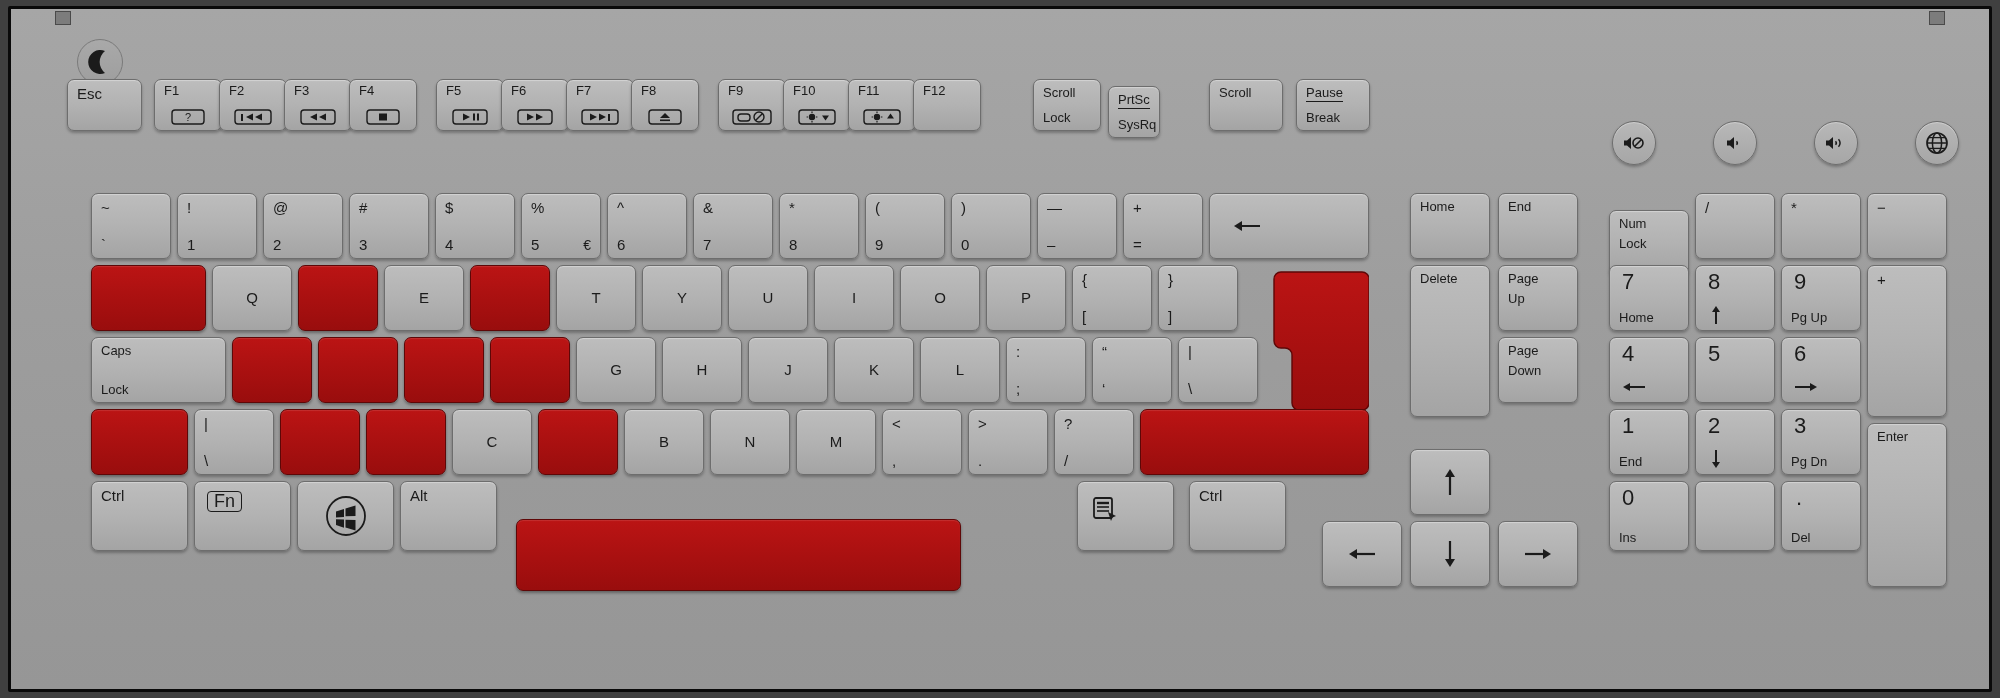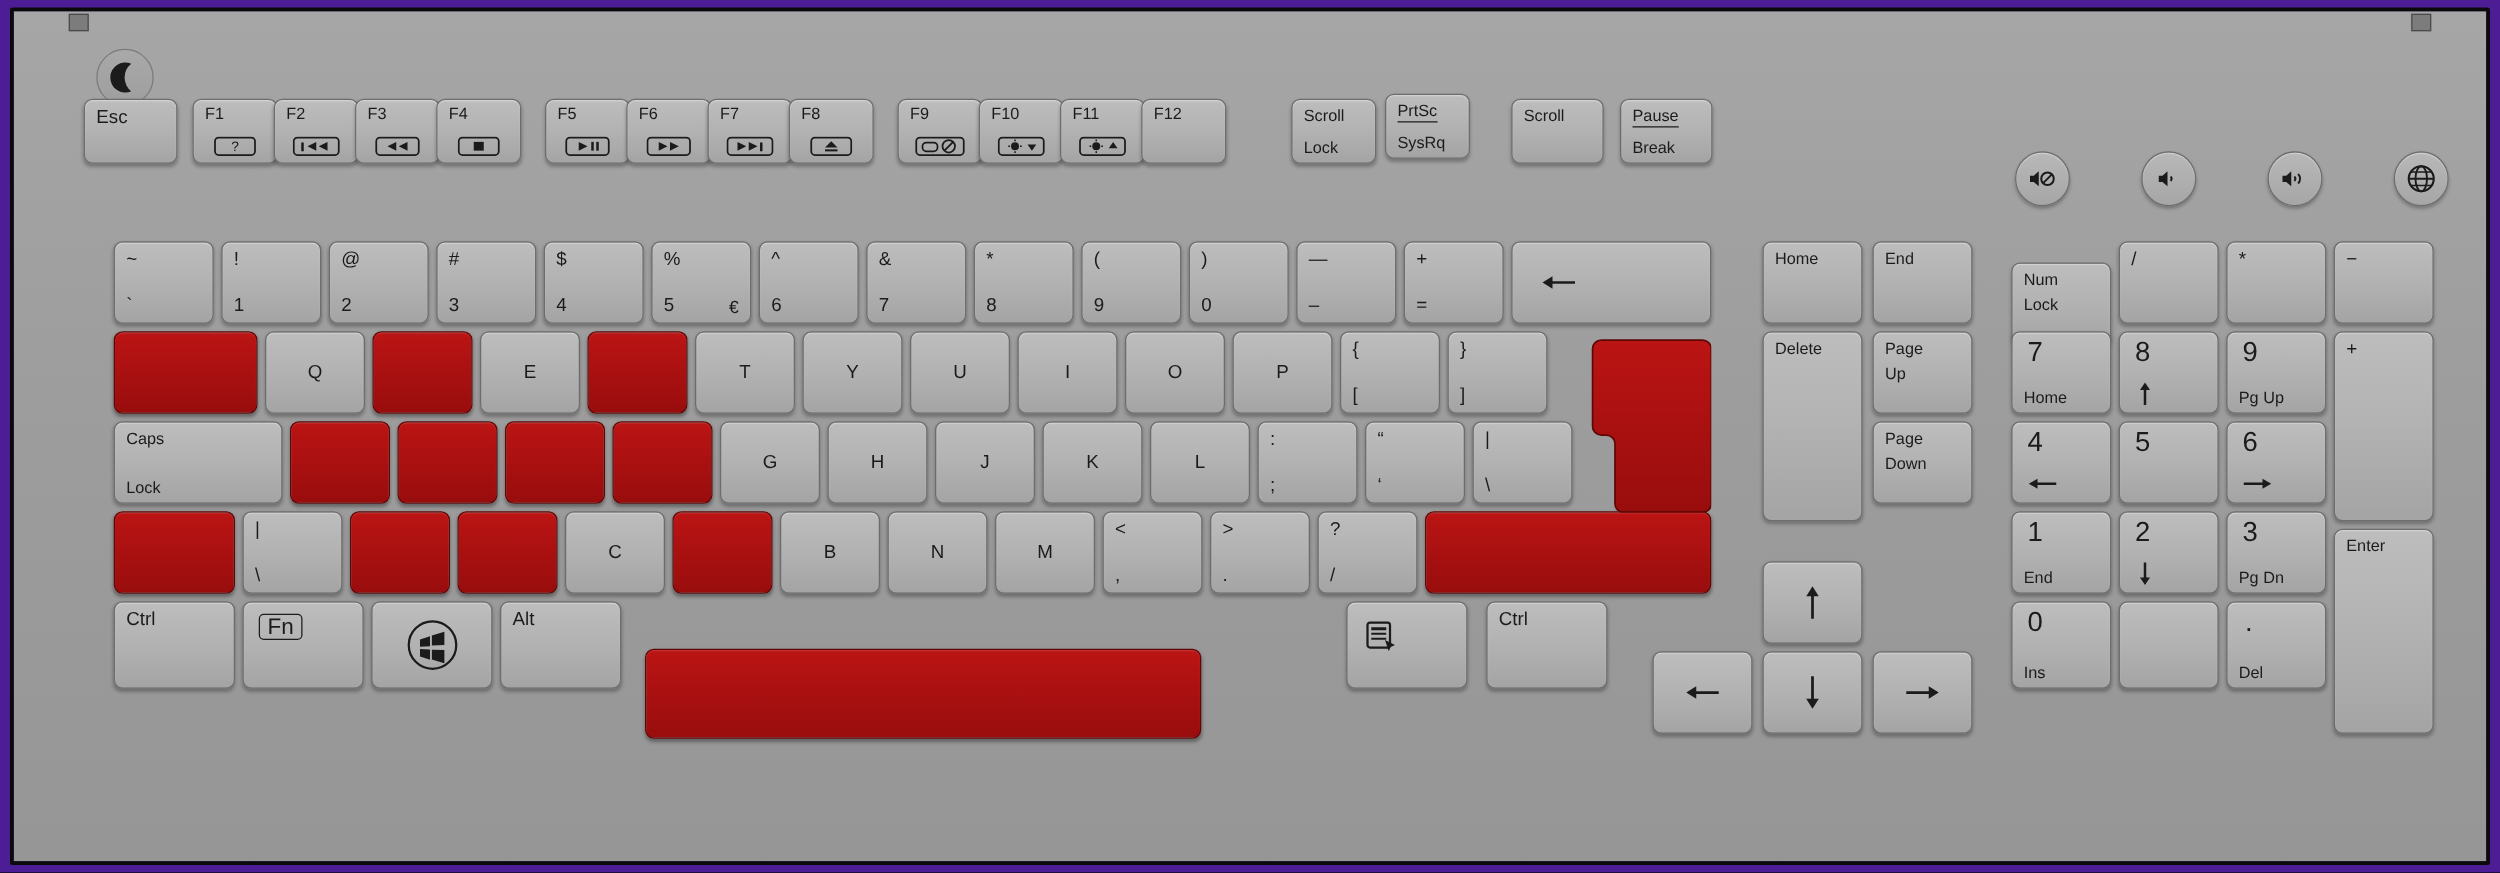--- a/index.html
+++ b/index.html
@@ -1,18 +1,18 @@
 <!DOCTYPE html>
 <html><head>
 <meta charset="utf-8">
 <style>
   html,body{margin:0;padding:0;background:#000;}
   body{width:2000px;height:698px;font-family:"Liberation Sans",sans-serif;overflow:hidden;}
 
-  #keyboard-root{position:relative;width:2000px;height:698px;background:#4c1d95;}
+  #keyboard-root{position:relative;width:2000px;height:698px;background:#404040;}
 
   .frame{position:absolute;left:8px;top:6px;width:1984px;height:686px;
          background:linear-gradient(180deg,#a6a6a6 0%,#9d9d9d 45%,#969696 100%);
          border:3px solid #0a0a0a;box-sizing:border-box;border-radius:2px;}
 
   .screw{position:absolute;width:14px;height:12px;background:#7c7c7c;border:1px solid #4a4a4a;}
   .screw.left{left:44px;top:2px;}
   .screw.right{right:44px;top:2px;}
 
   
@@ -196,21 +196,21 @@
 
     <div class="key" style="left:902px;top:70px;width:68px;height:52px;">
       <span class="lg-f">F12</span>
     </div>
 
     <div class="key" style="left:1022px;top:70px;width:68px;height:52px;">
       <span class="lg lg-small">Scroll</span>
       <span class="lg-sub lg-small">Lock</span>
     </div>
 
-    <div class="key" style="left:1097px;top:66px;width:68px;height:52px;">
+    <div class="key" style="left:1097px;top:77px;width:52px;height:52px;">
       <span class="lg lg-small underline-top">PrtSc</span>
       <span class="lg-sub lg-small">SysRq</span>
     </div>
 
     <div class="key" style="left:1198px;top:70px;width:74px;height:52px;">
       <span class="lg lg-small">Scroll</span>
     </div>
 
     <div class="key" style="left:1285px;top:70px;width:74px;height:52px;">
       <span class="lg lg-small underline-top">Pause</span>

